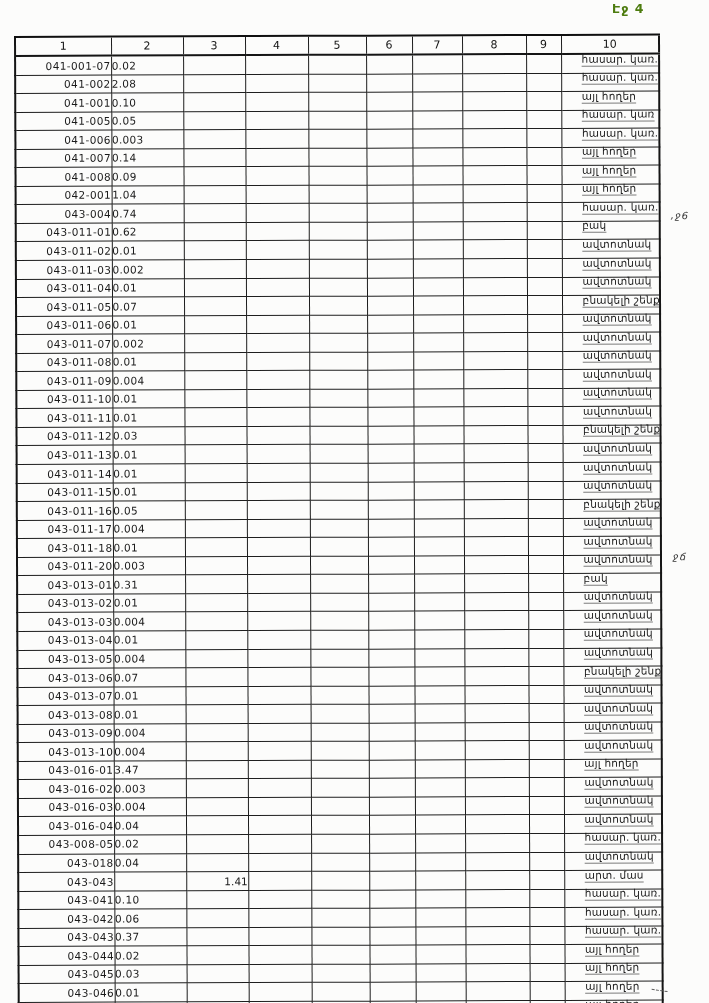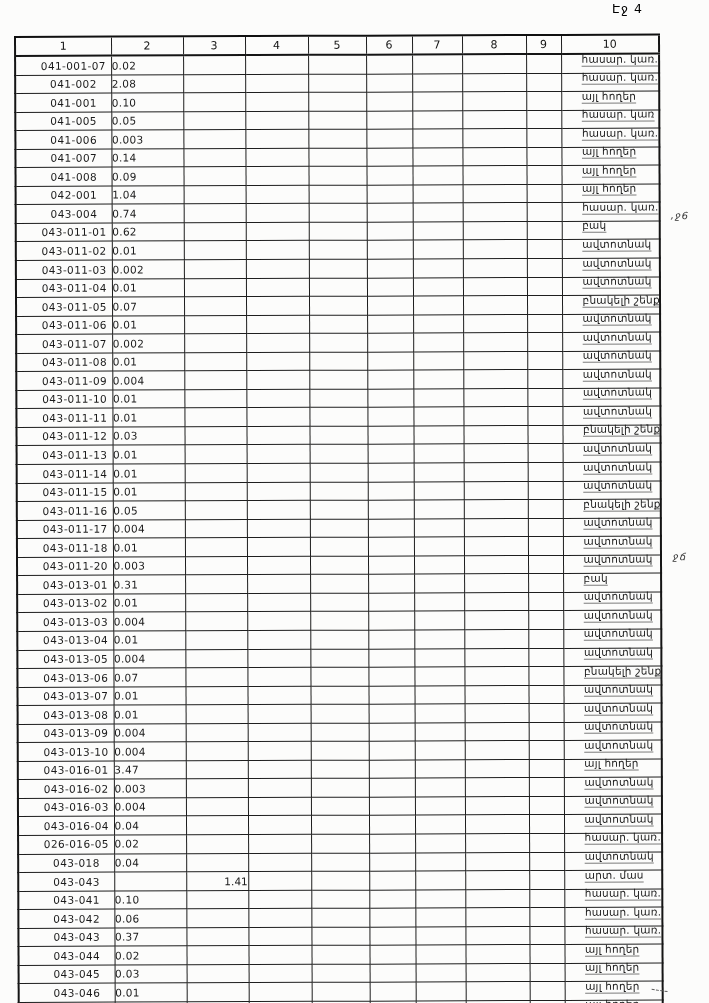--- a/index.html
+++ b/index.html
@@ -11,23 +11,23 @@
     color: #1b1b1b;
   }
   .page {
     position: relative;
     width: 709px; height: 1003px;
   }
   .page-label {
     position: absolute;
     top: 1px; left: 612px;
     font-size: 12.5px;
-    font-weight: normal;
+    font-weight: bold;
     letter-spacing: 1px;
-    color: #000000;
+    color: #4d7c0f;
   }
   .table-wrap {
     position: absolute;
     top: 36px; left: 14px;
     transform: rotate(-0.22deg);
     transform-origin: left top;
   }
   table {
     border-collapse: collapse;
     table-layout: fixed;
@@ -47,21 +47,21 @@
     font-weight: normal;
   }
   thead th {
     height: 17px;
     border-top: 2.5px solid #101010;
     border-bottom: 2px solid #151515;
     text-align: center;
     font-size: 11px;
     color: #141414;
   }
-  td.c1 { text-align: center; padding-left: 20px; letter-spacing: 0.4px; }
+  td.c1 { text-align: right; padding-left: 20px; letter-spacing: 0.4px; }
   td.c2 { text-align: left; letter-spacing: 0.3px; }
   td.c3 { text-align: right; }
   td.c10 { text-align: left; padding-left: 20px; }
   td.c10 .use {
     display: inline-block;
     transform: translateY(-5px);
     letter-spacing: 0.2px;
     text-decoration: underline;
     text-decoration-color: rgba(20,20,20,0.55);
     text-underline-offset: 3px;
@@ -618,21 +618,21 @@
             <td class="c3"></td>
             <td class="c4"></td>
             <td class="c5"></td>
             <td class="c6"></td>
             <td class="c7"></td>
             <td class="c8"></td>
             <td class="c9"></td>
             <td class="c10"><span class="use">ավտոտնակ</span></td>
           </tr>
           <tr>
-            <td class="c1">026-016-05</td>
+            <td class="c1">043-008-05</td>
             <td class="c2">0.02</td>
             <td class="c3"></td>
             <td class="c4"></td>
             <td class="c5"></td>
             <td class="c6"></td>
             <td class="c7"></td>
             <td class="c8"></td>
             <td class="c9"></td>
             <td class="c10"><span class="use">հասար. կառ.</span></td>
           </tr>

